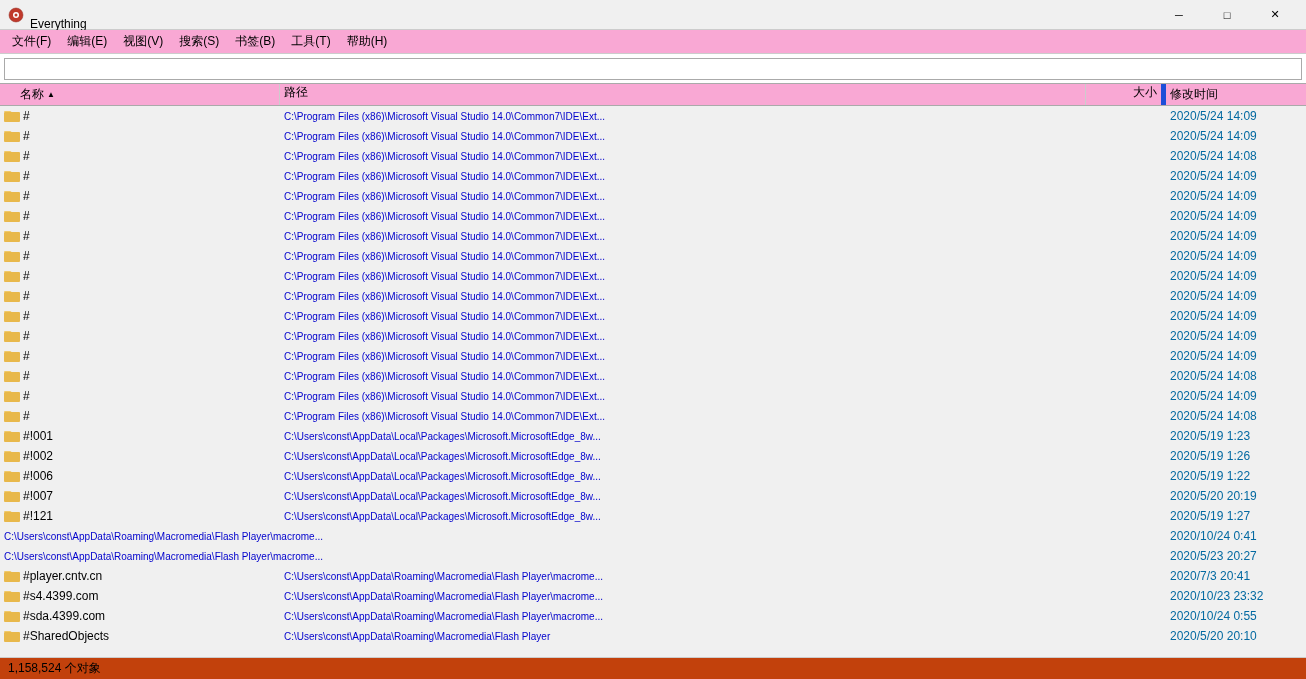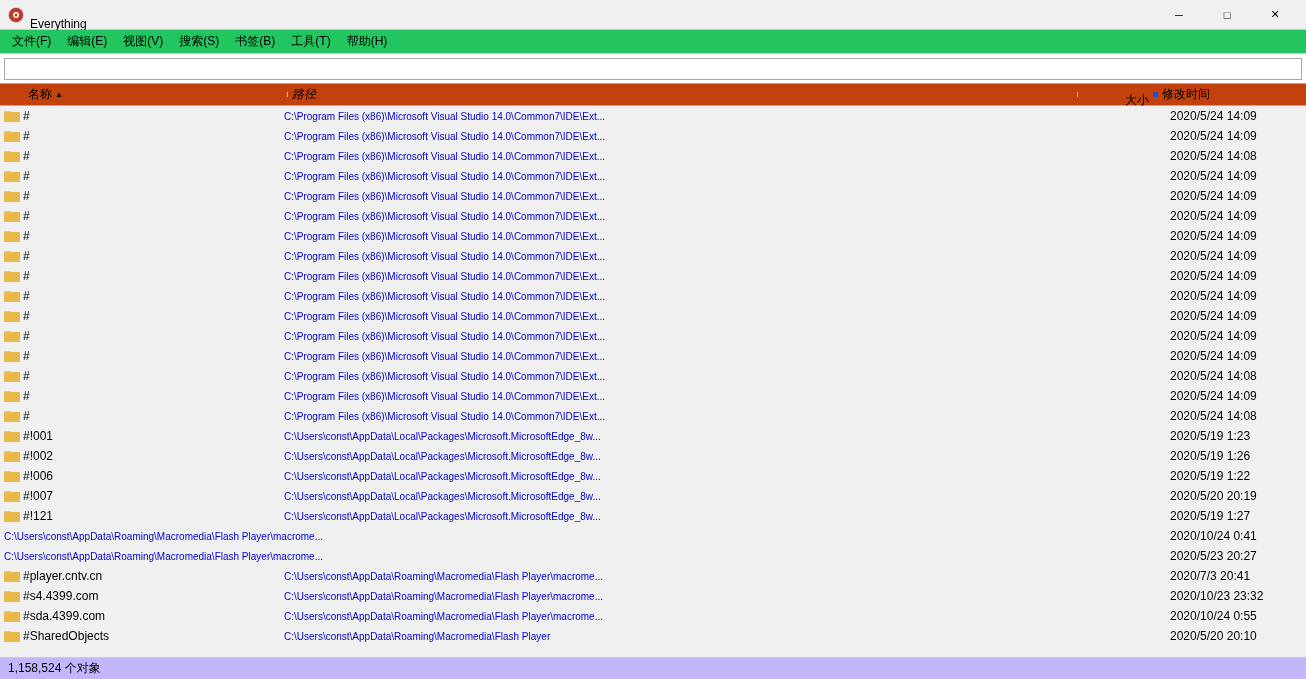--- a/index.html
+++ b/index.html
@@ -53,21 +53,21 @@
       justify-content: center;
       cursor: pointer;
       font-size: 11px;
       color: #000;
       background: transparent;
       border: none;
     }
     
     #menu-bar {
       height: 24px;
-      background: #22c55e;
+      background: #f9a8d4;
       display: flex;
       align-items: center;
       padding: 0 4px;
       border-bottom: 1px solid #ccc;
     }
     .menu-item {
       padding: 2px 8px;
       cursor: pointer;
       font-size: 12px;
       color: #000;
@@ -88,47 +88,46 @@
       width: 100%;
       height: 22px;
       border: 1px solid #aaa;
       padding: 0 4px;
       font-size: 12px;
       outline: none;
     }
     
     #table-header {
       height: 22px;
-      background: #c2410c;
+      background: #f9a8d4;
       border-bottom: 1px solid #aaa;
       display: flex;
       align-items: center;
-      padding: 8px;
+      padding: 0;
       user-select: none;
     }
     .col-name-header {
       width: 280px;
       min-width: 280px;
       padding: 0 4px 0 20px;
       display: flex;
       align-items: center;
       gap: 3px;
       border-right: 1px solid #ccc;
       height: 100%;
       cursor: pointer;
     }
     .col-path-header {
       flex: 1;
       padding: 0 4px;
       border-right: 1px solid #ccc;
       height: 100%;
       display: flex;
-      align-items: center;
+      align-items: flex-start;
       cursor: pointer;
-      font-style: italic;
     }
     .col-size-header {
       width: 80px;
       min-width: 80px;
       padding: 0 4px;
       border-right: 5px solid #1d4ed8;
       height: 100%;
       display: flex;
       align-items: flex-start;
       justify-content: flex-end;
@@ -207,29 +206,29 @@
       font-size: 12px;
       color: #000;
       overflow: hidden;
       white-space: nowrap;
     }
     .cell-modified {
       width: 140px;
       min-width: 140px;
       padding: 0 4px;
       font-size: 12px;
-      color: #000000;
+      color: #0369a1;
       overflow: hidden;
       white-space: nowrap;
       margin-left: 32px;
     }
     
     #status-bar {
       height: 22px;
-      background: #c4b5fd;
+      background: #c2410c;
       border-top: 1px solid #ccc;
       display: flex;
       align-items: center;
       padding: 0 8px;
       font-size: 12px;
       color: #000;
     }
     .sort-arrow {
       font-size: 8px;
     }

